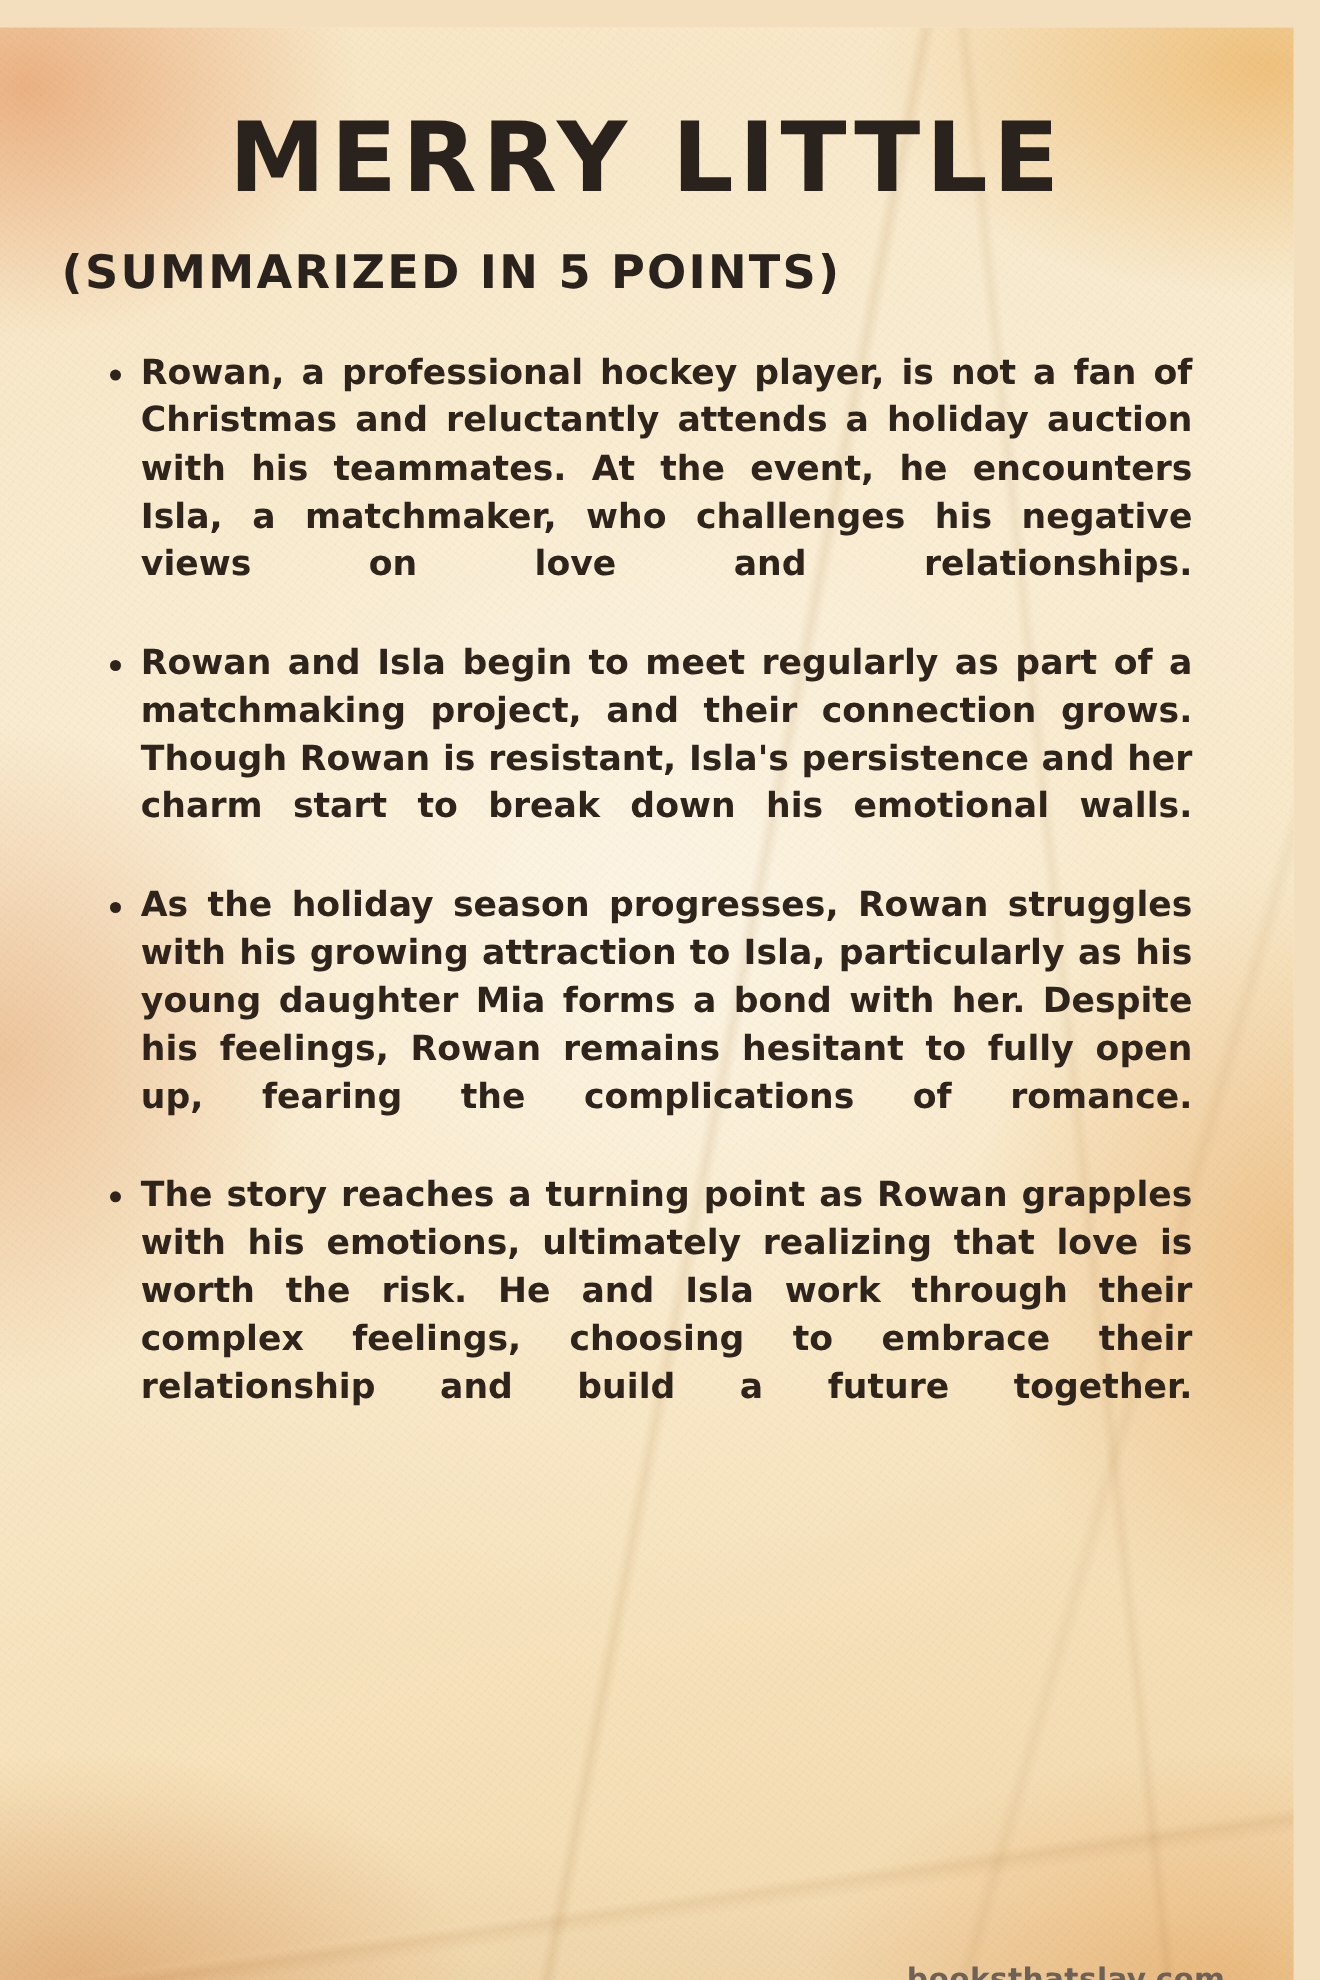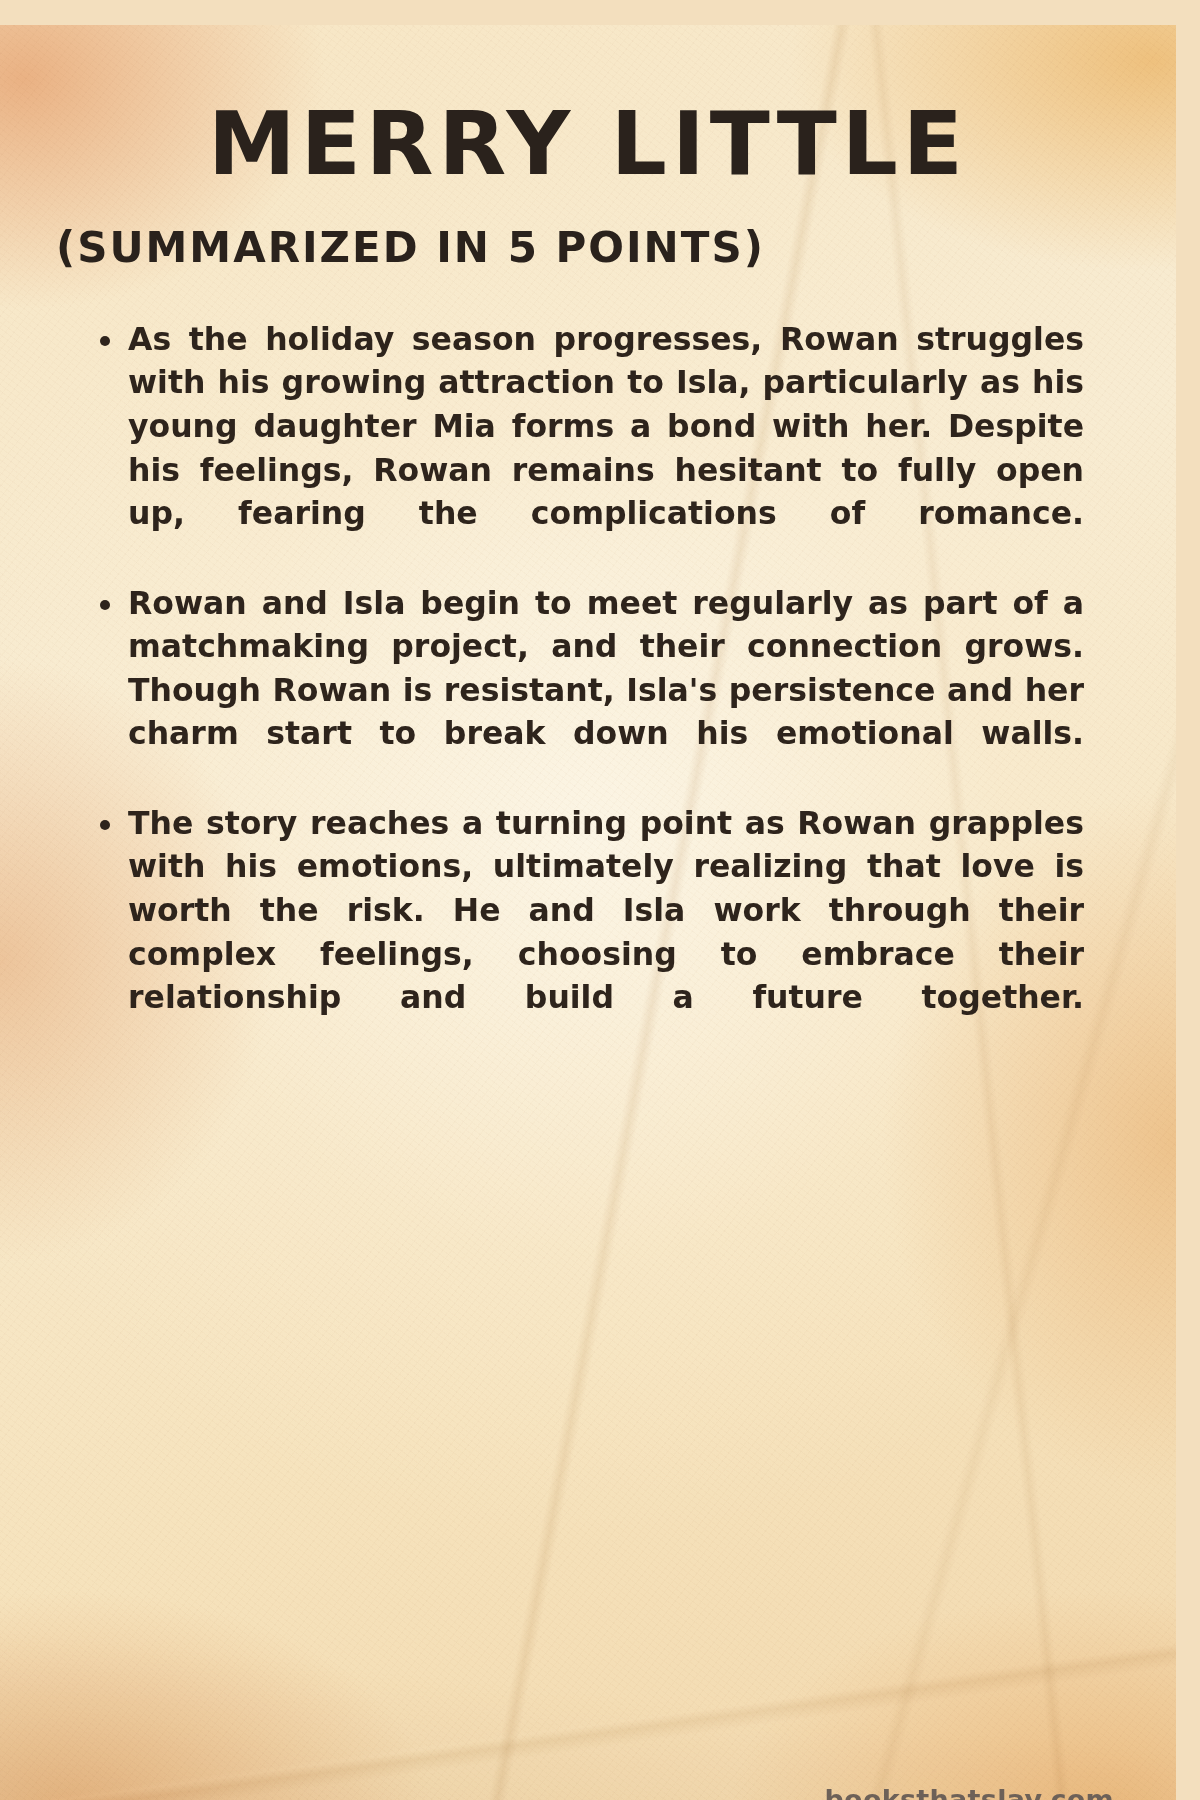--- a/index.html
+++ b/index.html
@@ -145,24 +145,27 @@
   <div class="content">
 
     <h1 class="title">
       <span class="line1">MERRY LITTLE</span>
     </h1>
 
     <div class="subtitle">(SUMMARIZED IN 5 POINTS)</div>
 
     <ul class="points">
       <li>
-        <span class="txt">As the holiday season progresses, Rowan struggles with his growing attraction to Isla, particularly as his young daughter Mia forms a bond with her. Despite his feelings, Rowan remains hesitant to fully open up, fearing the complications of romance.</span>
+        <span class="txt">Rowan, a professional hockey player, is not a fan of Christmas and reluctantly attends a holiday auction with his teammates. At the event, he encounters Isla, a matchmaker, who challenges his negative views on love and relationships.</span>
       </li>
       <li>
         <span class="txt">Rowan and Isla begin to meet regularly as part of a matchmaking project, and their connection grows. Though Rowan is resistant, Isla's persistence and her charm start to break down his emotional walls.</span>
+      </li>
+      <li>
+        <span class="txt">As the holiday season progresses, Rowan struggles with his growing attraction to Isla, particularly as his young daughter Mia forms a bond with her. Despite his feelings, Rowan remains hesitant to fully open up, fearing the complications of romance.</span>
       </li>
       <li>
         <span class="txt">The story reaches a turning point as Rowan grapples with his emotions, ultimately realizing that love is worth the risk. He and Isla work through their complex feelings, choosing to embrace their relationship and build a future together.</span>
       </li>
     </ul>
 
   </div>
 
   <div class="footer">booksthatslay.com</div>
 

